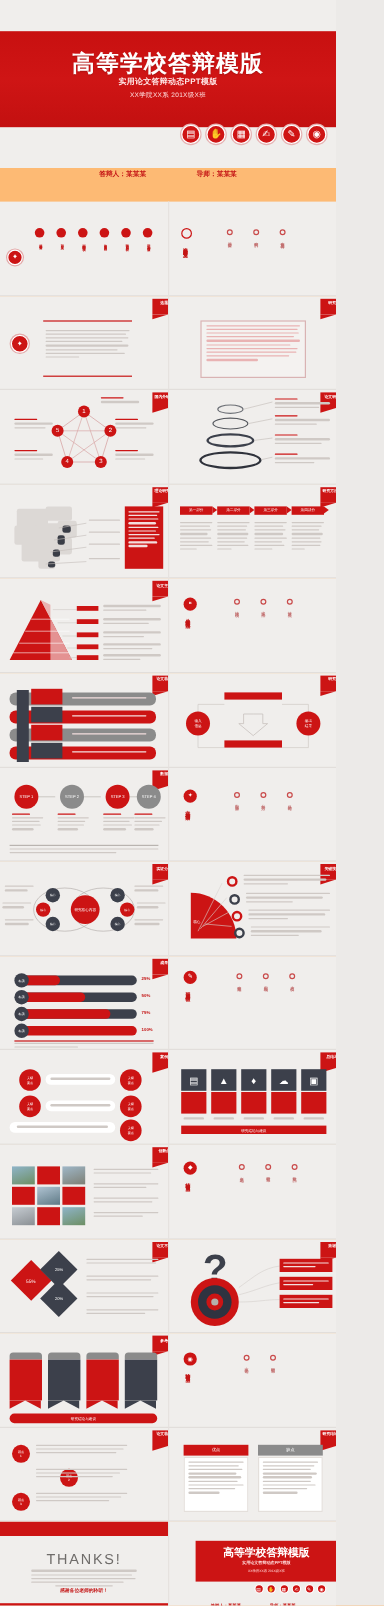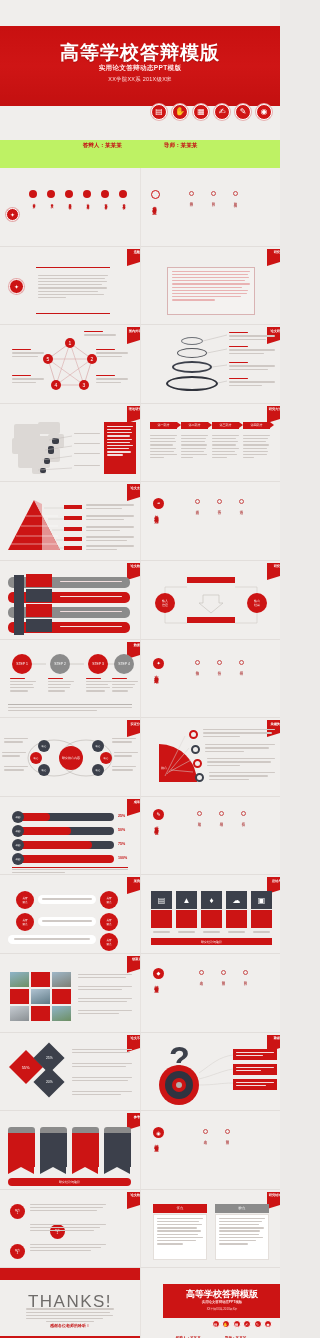--- a/index.html
+++ b/index.html
@@ -3,21 +3,21 @@
 <meta charset="utf-8">
 <title>PPT Template Preview</title>
 <style>
   * { box-sizing: border-box; margin:0; padding:0; }
   html, body {
     width: 280px; height: 1338px;
     background: #eceae8;
     font-family: "Liberation Sans", "DejaVu Sans", sans-serif;
     overflow: hidden;
   }
-  .page { position: relative; width:280px; height:1338px; background:#bef264; }
+  .page { position: relative; width:280px; height:1338px; background:#fdba74; }
 
   
   .cover { position:relative; width:280px; height:140px; background:#f0eeec; }
   .cover-band {
     position:absolute; left:0; top:26px; width:280px; height:80px;
     background:#cc1111;
     background:linear-gradient(180deg,#c81010 0%, #cf1515 50%, #c31010 100%);
   }
   .cover-title {
     position:absolute; left:0; top:40px; width:280px; text-align:center;
@@ -108,21 +108,21 @@
   .sec-dot-item .lbl{
     writing-mode:vertical-rl; text-orientation:upright;
     margin-top:3px; color:#c06a6a; font-size:3.4px; letter-spacing:.4px;
   }
 
   
   .thanks-top { position:absolute;left:0;top:0;width:140px;height:12px;background:#cc1414; }
   .thanks-bot { position:absolute;left:0;bottom:0;width:140px;height:12px;background:#cc1414; }
   .thanks-title{
     position:absolute;left:0;top:24px;width:140px;text-align:center;
-    color:#6f6c6a;font-size:17px;letter-spacing:1.5px;
+    color:#6f6c6a;font-size:12px;letter-spacing:1.5px;
   }
   .thanks-body{ position:absolute;left:26px;top:40px;width:88px; }
   .thanks-foot{
     position:absolute;left:0;bottom:20px;width:140px;text-align:center;
     color:#c41414;font-size:4px;font-weight:bold;
   }
 
   
   .end-band{ position:absolute;left:22px;top:16px;width:118px;height:34px;background:#cc1414; }
   .end-title{ position:absolute;left:22px;top:20px;width:118px;text-align:center;color:#fff;font-size:9px;font-weight:bold; }

